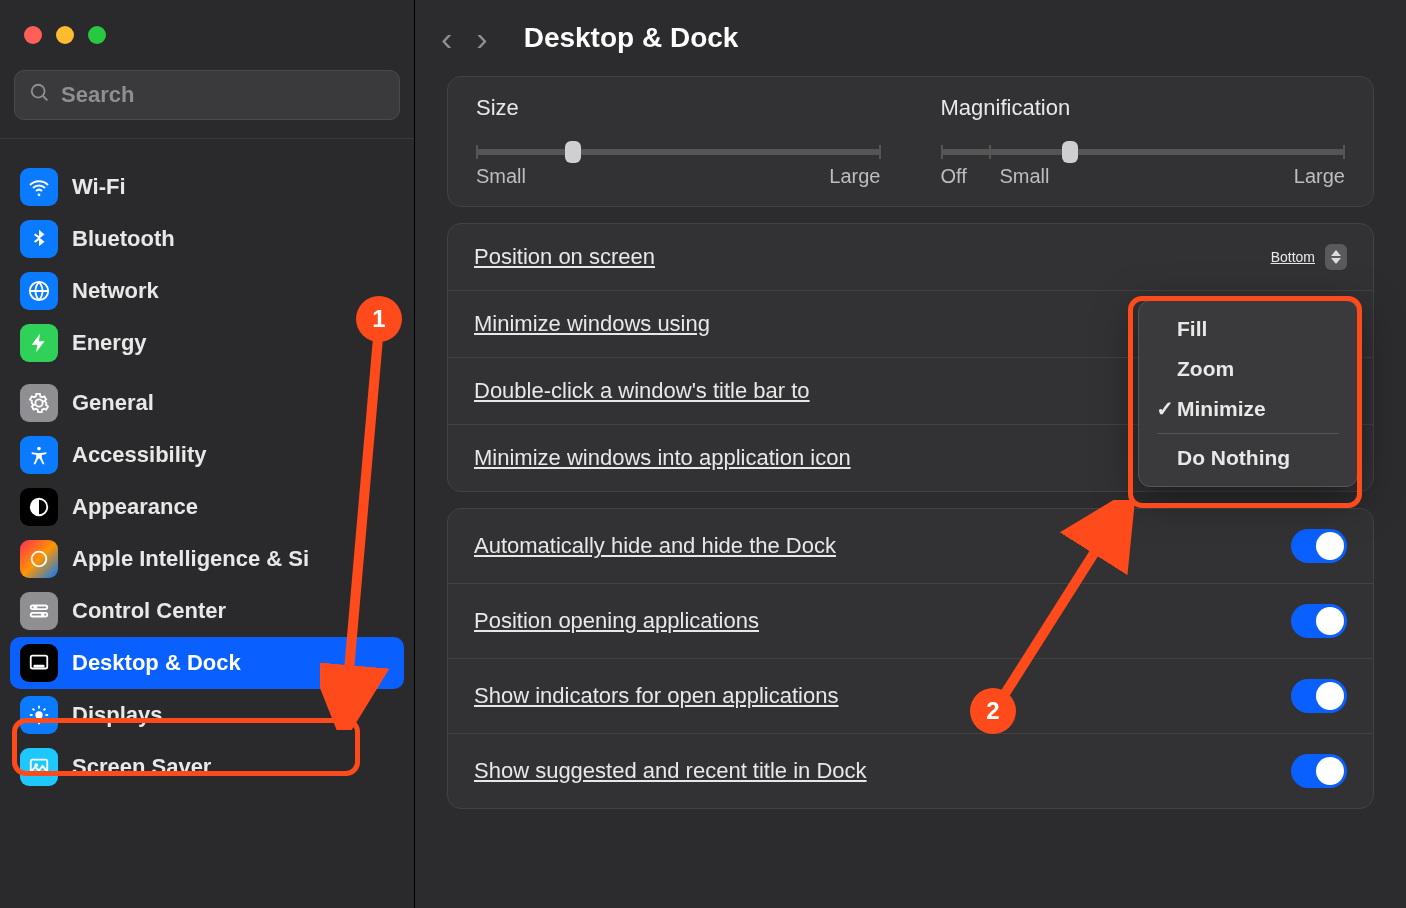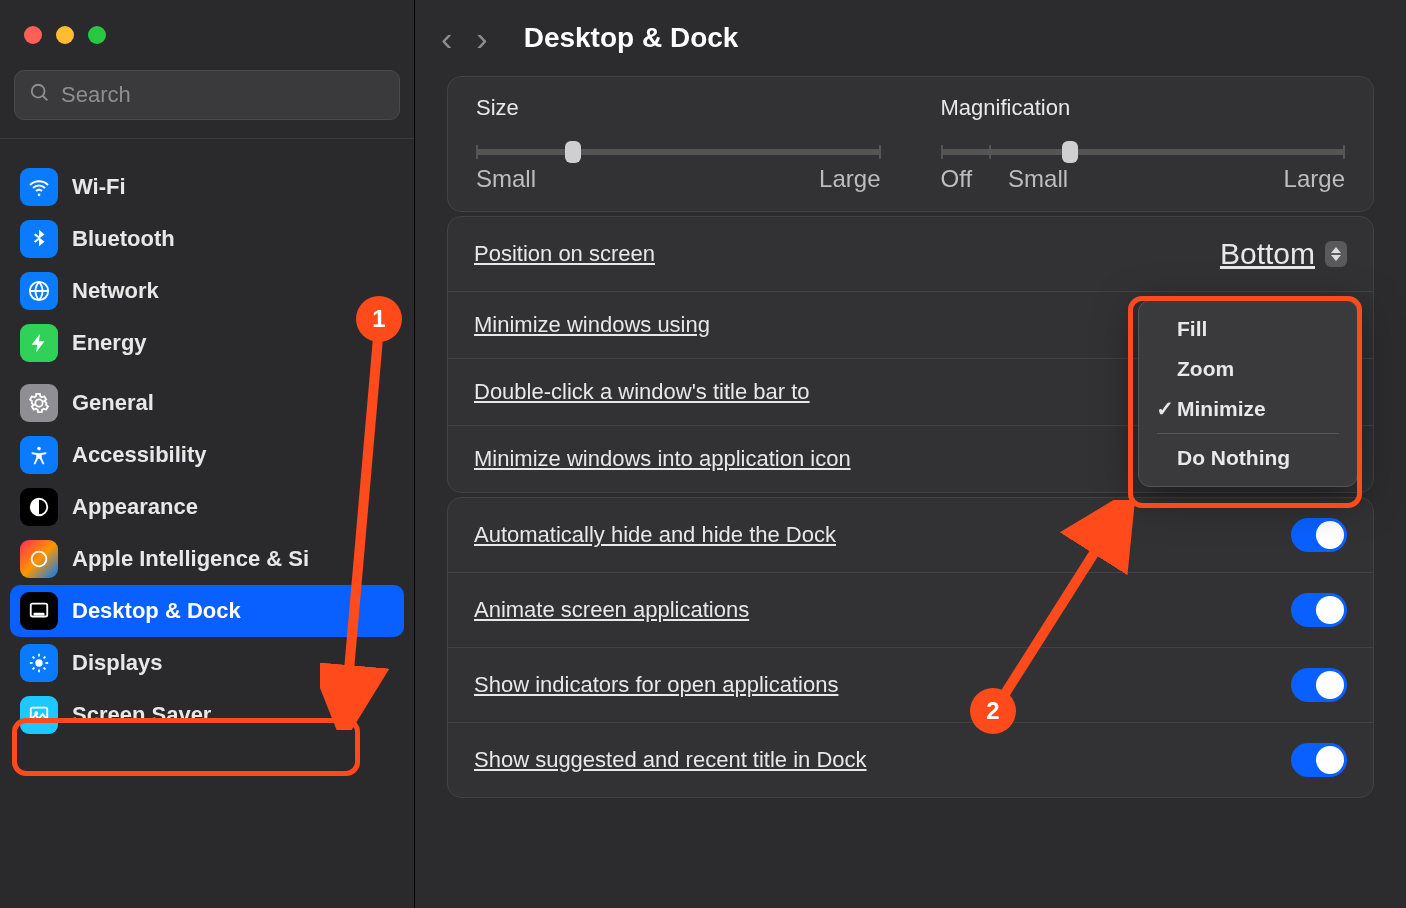--- a/index.html
+++ b/index.html
@@ -6,47 +6,47 @@
   body { background:#1e1e1e; color:#e8e8e8; width:1406px; height:908px; overflow:hidden; position:relative; }
   .window { display:flex; height:100%; }
   
   .sidebar { width:415px; background:#2a2a2c; border-right:1px solid #000; display:flex; flex-direction:column; }
   .titlebar { height:70px; display:flex; align-items:center; padding-left:24px; gap:14px; }
   .traffic { width:18px; height:18px; border-radius:50%; }
   .red{background:#ff5f57;} .yellow{background:#febc2e;} .green{background:#28c840;}
   .searchwrap{ padding:0 14px 18px 14px; border-bottom:1px solid #3a3a3c;}
   .search { display:flex; align-items:center; background:#3a3a3c; border:1px solid #4a4a4c; border-radius:10px; height:50px; padding:0 14px; }
   .search svg{ width:22px;height:22px;stroke:#8e8e93;fill:none;stroke-width:2;}
-  .search input{ background:transparent; border:none; outline:none; color:#84cc16; font-size:22px; margin-left:10px; width:100%;}
+  .search input{ background:transparent; border:none; outline:none; color:#84cc16; font-size:22px; margin-left:10px; width:100%;font-weight:bold;}
   .search input::placeholder{color:#8e8e93;}
   .navlist{ padding:14px 10px 0 10px; overflow:auto; flex:1;}
   .group{ padding-top:8px;}
   .nav-item{ display:flex; align-items:center; height:52px; border-radius:10px; padding:0 10px; cursor:pointer; font-size:22px;font-weight:bold;}
   .nav-item.selected{ background:#0a60ff; color:#fff;}
   .nav-icon{ width:38px;height:38px;border-radius:9px; display:flex;align-items:center;justify-content:center; margin-right:14px; flex-shrink:0;}
   .nav-icon svg{width:22px;height:22px;fill:#fff;}
   
   .main { flex:1; background:#2c2c2e; display:flex; flex-direction:column; }
   .main-header{ height:76px; display:flex; align-items:center; padding:0 26px; gap:24px;}
   .navarrow{ color:#8e8e93; font-size:34px; cursor:pointer; user-select:none;}
   .main-title{ font-size:28px; font-weight:700; color:#fff; margin-left:12px;}
   .content{ padding:0 32px 30px 32px; overflow:auto; flex:1;}
-  .card{ background:#323234; border:1px solid #424244; border-radius:14px; margin-bottom:4px; }
+  .card{ background:#323234; border:1px solid #424244; border-radius:14px; margin-bottom:16px; }
   .sliders{ display:flex; gap:60px; padding:18px 28px 18px 28px;}
   .slcol{ flex:1; display:flex; flex-direction:column;}
   .slcol-label{ font-size:22px; color:#e8e8e8; margin-bottom:14px;}
   .track{ height:6px; background:#555; border-radius:3px; position:relative; margin:14px 0 10px 0;}
   .tick{position:absolute;top:-4px;width:2px;height:14px;background:#555;}
   .thumb{ position:absolute; top:-8px; width:16px;height:22px; background:#cfcfd1; border-radius:6px; transform:translateX(-50%);}
-  .sliderlabels{ display:flex; justify-content:space-between; font-size:24px; color:#bdbdbf;}
+  .sliderlabels{ display:flex; justify-content:space-between; font-size:20px; color:#bdbdbf;}
   .magrow .sliderlabels span:first-child{margin-right:16px;}
   .row{ display:flex; align-items:center; justify-content:space-between; padding:20px 26px; font-size:22px;text-decoration:underline; }
   .row + .row{ border-top:1px solid #424244;}
   .row-label{color:#e8e8e8;}
-  .popup-btn{ display:flex; align-items:center; gap:10px; color:#e8e8e8; font-size:30px; cursor:pointer;}
+  .popup-btn{ display:flex; align-items:center; gap:10px; color:#e8e8e8; font-size:14px; cursor:pointer;}
   .stepper{ width:22px;height:26px; background:#5a5a5c; border-radius:6px; display:flex;flex-direction:column;align-items:center;justify-content:center;}
   .stepper::before{content:"";border-left:5px solid transparent;border-right:5px solid transparent;border-bottom:6px solid #ddd;margin-bottom:2px;}
   .stepper::after{content:"";border-left:5px solid transparent;border-right:5px solid transparent;border-top:6px solid #ddd;}
   .switch{ position:relative; width:56px;height:34px; background:#0a60ff; border-radius:20px; cursor:pointer;}
   .switch::after{content:"";position:absolute;right:3px;top:3px;width:28px;height:28px;background:#fff;border-radius:50%;}
   
   .dropdown{ position:absolute; background:#3a3a3c; border:1px solid #565658; border-radius:12px; padding:8px 0; box-shadow:0 10px 40px rgba(0,0,0,.5); width:220px; z-index:50;font-weight:bold;}
   .dd-item{ display:flex; align-items:center; padding:8px 18px 8px 14px; font-size:21px; color:#e8e8e8; cursor:pointer;}
   .dd-check{ width:24px; text-align:center; color:#e8e8e8;}
   .dd-sep{ height:1px; background:#565658; margin:4px 18px;}
@@ -141,20 +141,31 @@
             <span>Appearance</span>
           </div>
           <div class="nav-item">
             <span class="nav-icon" style="background: linear-gradient(135deg, rgb(255, 45, 85), rgb(255, 149, 0), rgb(0, 122, 255));">
               <svg viewBox="0 0 24 24">
                 <circle cx="12" cy="12" r="8" fill="none" stroke="#fff" stroke-width="2"></circle>
               </svg>
             </span>
             <span>Apple Intelligence &amp; Si</span>
           </div>
+          <div class="nav-item">
+            <span class="nav-icon" style="background: rgb(142, 142, 147);">
+              <svg viewBox="0 0 24 24">
+                <rect x="3" y="6" width="18" height="4" rx="2" fill="none" stroke="#fff" stroke-width="2"></rect>
+                <rect x="3" y="14" width="18" height="4" rx="2" fill="none" stroke="#fff" stroke-width="2"></rect>
+                <circle cx="8" cy="8" r="2"></circle>
+                <circle cx="16" cy="16" r="2"></circle>
+              </svg>
+            </span>
+            <span>Control Center</span>
+          </div>
           <div class="nav-item selected">
             <span class="nav-icon" style="background: rgb(0, 0, 0);">
               <svg viewBox="0 0 24 24">
                 <rect x="3" y="4" width="18" height="14" rx="2" fill="none" stroke="#fff" stroke-width="2"></rect>
                 <rect x="6" y="14" width="12" height="3" rx="1"></rect>
               </svg>
             </span>
             <span>Desktop &amp; Dock</span>
           </div>
           <div class="nav-item">
@@ -249,21 +260,21 @@
           <span class="row-label">Minimize windows into application icon</span>
         </div>
       </div>
 
       <div class="card">
         <div class="row">
           <span class="row-label">Automatically hide and hide the Dock</span>
           <span class="switch"></span>
         </div>
         <div class="row">
-          <span class="row-label">Animate screen applications</span>
+          <span class="row-label">Position opening applications</span>
           <span class="switch"></span>
         </div>
         <div class="row">
           <span class="row-label">Show indicators for open applications</span>
           <span class="switch"></span>
         </div>
         <div class="row">
           <span class="row-label">Show suggested and recent title in Dock</span>
           <span class="switch"></span>
         </div>

